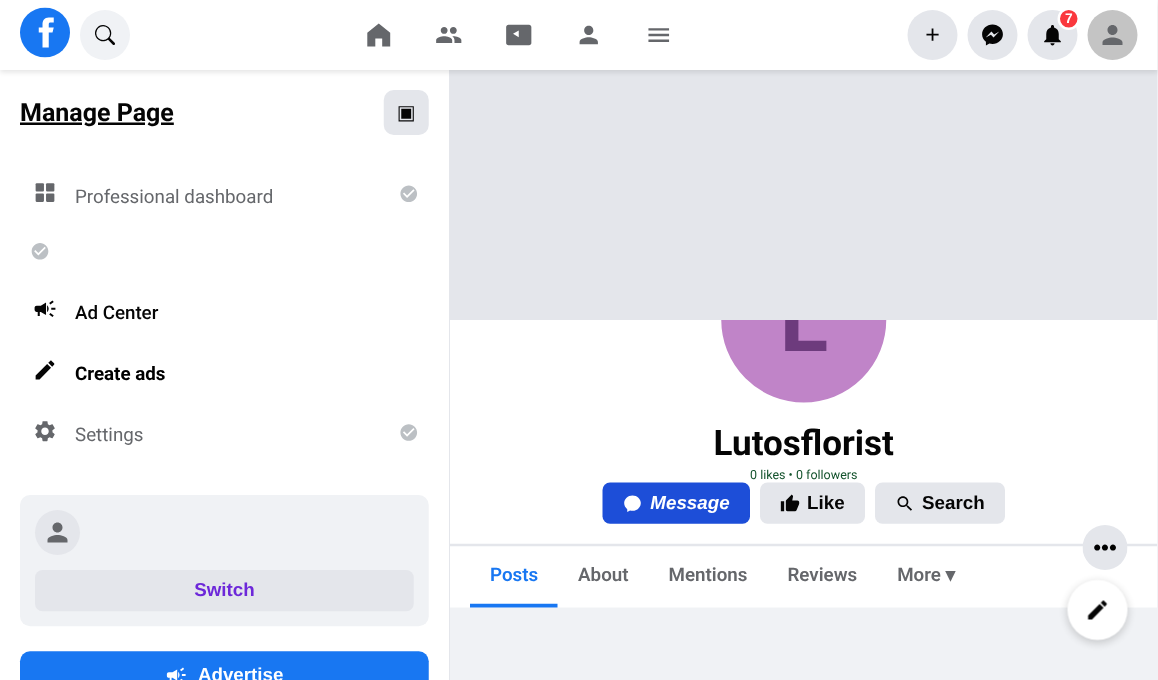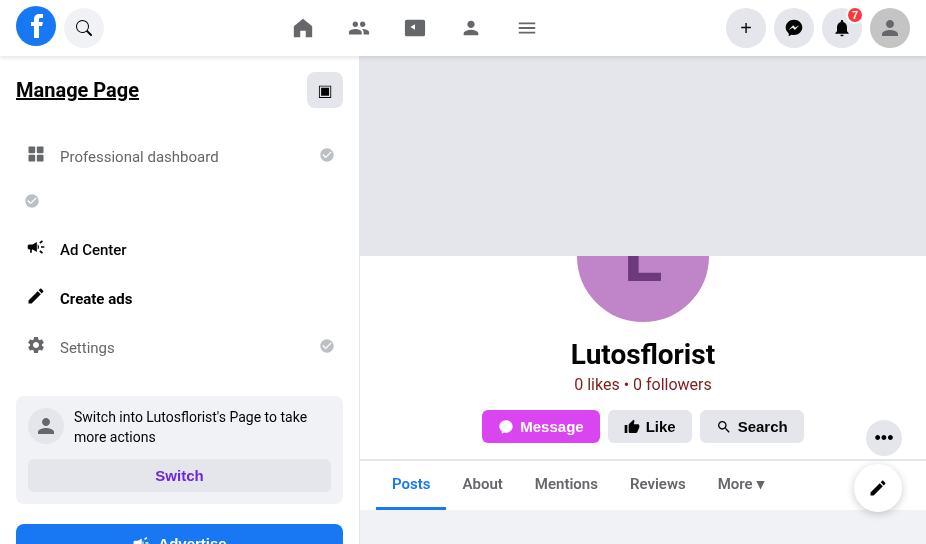--- a/index.html
+++ b/index.html
@@ -115,27 +115,27 @@
     }
     .profile-avatar-wrapper {
       margin-top: -70px; margin-bottom: 12px;
     }
     .profile-avatar {
       width: 140px; height: 140px; border-radius: 50%;
       background: #c084c8; display: flex; align-items: center; justify-content: center;
       border: 4px solid #fff; font-size: 72px; font-weight: 700; color: #6d3b7d;
     }
     .profile-name { font-size: 28px; font-weight: 700; color: #050505; margin-bottom: 4px; }
-    .profile-stats { font-size: 16px; color: #7f1d1d; margin-bottom: 16px; }
+    .profile-stats { font-size: 10px; color: #14532d; }
     .profile-actions { display: flex; gap: 8px; }
     .profile-action-btn {
       padding: 8px 16px; border-radius: 6px; font-size: 15px; font-weight: 600;
       cursor: pointer; border: none; display: flex; align-items: center; gap: 6px;
     }
-    .btn-primary { background: #d946ef; color: #fff; }
+    .btn-primary { background: #1d4ed8; color: #fff; font-style: italic; }
     .btn-secondary { background: #e4e6eb; color: #050505; }
 
     
     .profile-tabs {
       background: #fff; display: flex; align-items: center;
       border-top: 1px solid #e4e6eb; padding: 0 16px;
     }
     .tab-item {
       padding: 14px 16px; font-size: 15px; font-weight: 600;
       color: #65676b; cursor: pointer; position: relative;
@@ -304,21 +304,20 @@
 
     <div class="sidebar-divider"></div>
 
     <div class="switch-section">
       <div class="switch-info">
         <div class="switch-avatar">
           <svg width="24" height="24" viewBox="0 0 24 24" fill="#65676b">
               <path d="M12 12c2.21 0 4-1.79 4-4s-1.79-4-4-4-4 1.79-4 4 1.79 4 4 4zm0 2c-2.67 0-8 1.34-8 4v2h16v-2c0-2.66-5.33-4-8-4z"></path>
             </svg>
         </div>
-        <span class="switch-text">Switch into Lutosflorist's Page to take more actions</span>
       </div>
       <button class="switch-btn">Switch</button>
     </div>
 
     <div class="advertise-section">
       <button class="advertise-btn">
         <svg width="18" height="18" viewBox="0 0 24 24" fill="#fff">
             <path d="M18 11v2h4v-2h-4zm-2 6.61c.96.71 2.21 1.65 3.2 2.39.4-.53.8-1.07 1.2-1.6-.99-.74-2.24-1.68-3.2-2.4-.4.54-.8 1.08-1.2 1.61zM20.4 5.6c-.4-.53-.8-1.07-1.2-1.6-.99.74-2.24 1.68-3.2 2.4.4.53.8 1.07 1.2 1.6.96-.72 2.21-1.65 3.2-2.4zM4 9c-1.1 0-2 .9-2 2v2c0 1.1.9 2 2 2h1v4h2v-4h1l5 3V6L8 9H4zm11.5 3c0-1.33-.58-2.53-1.5-3.35v6.69c.92-.81 1.5-2.01 1.5-3.34z"></path>
           </svg>
         <span>Advertise</span>

